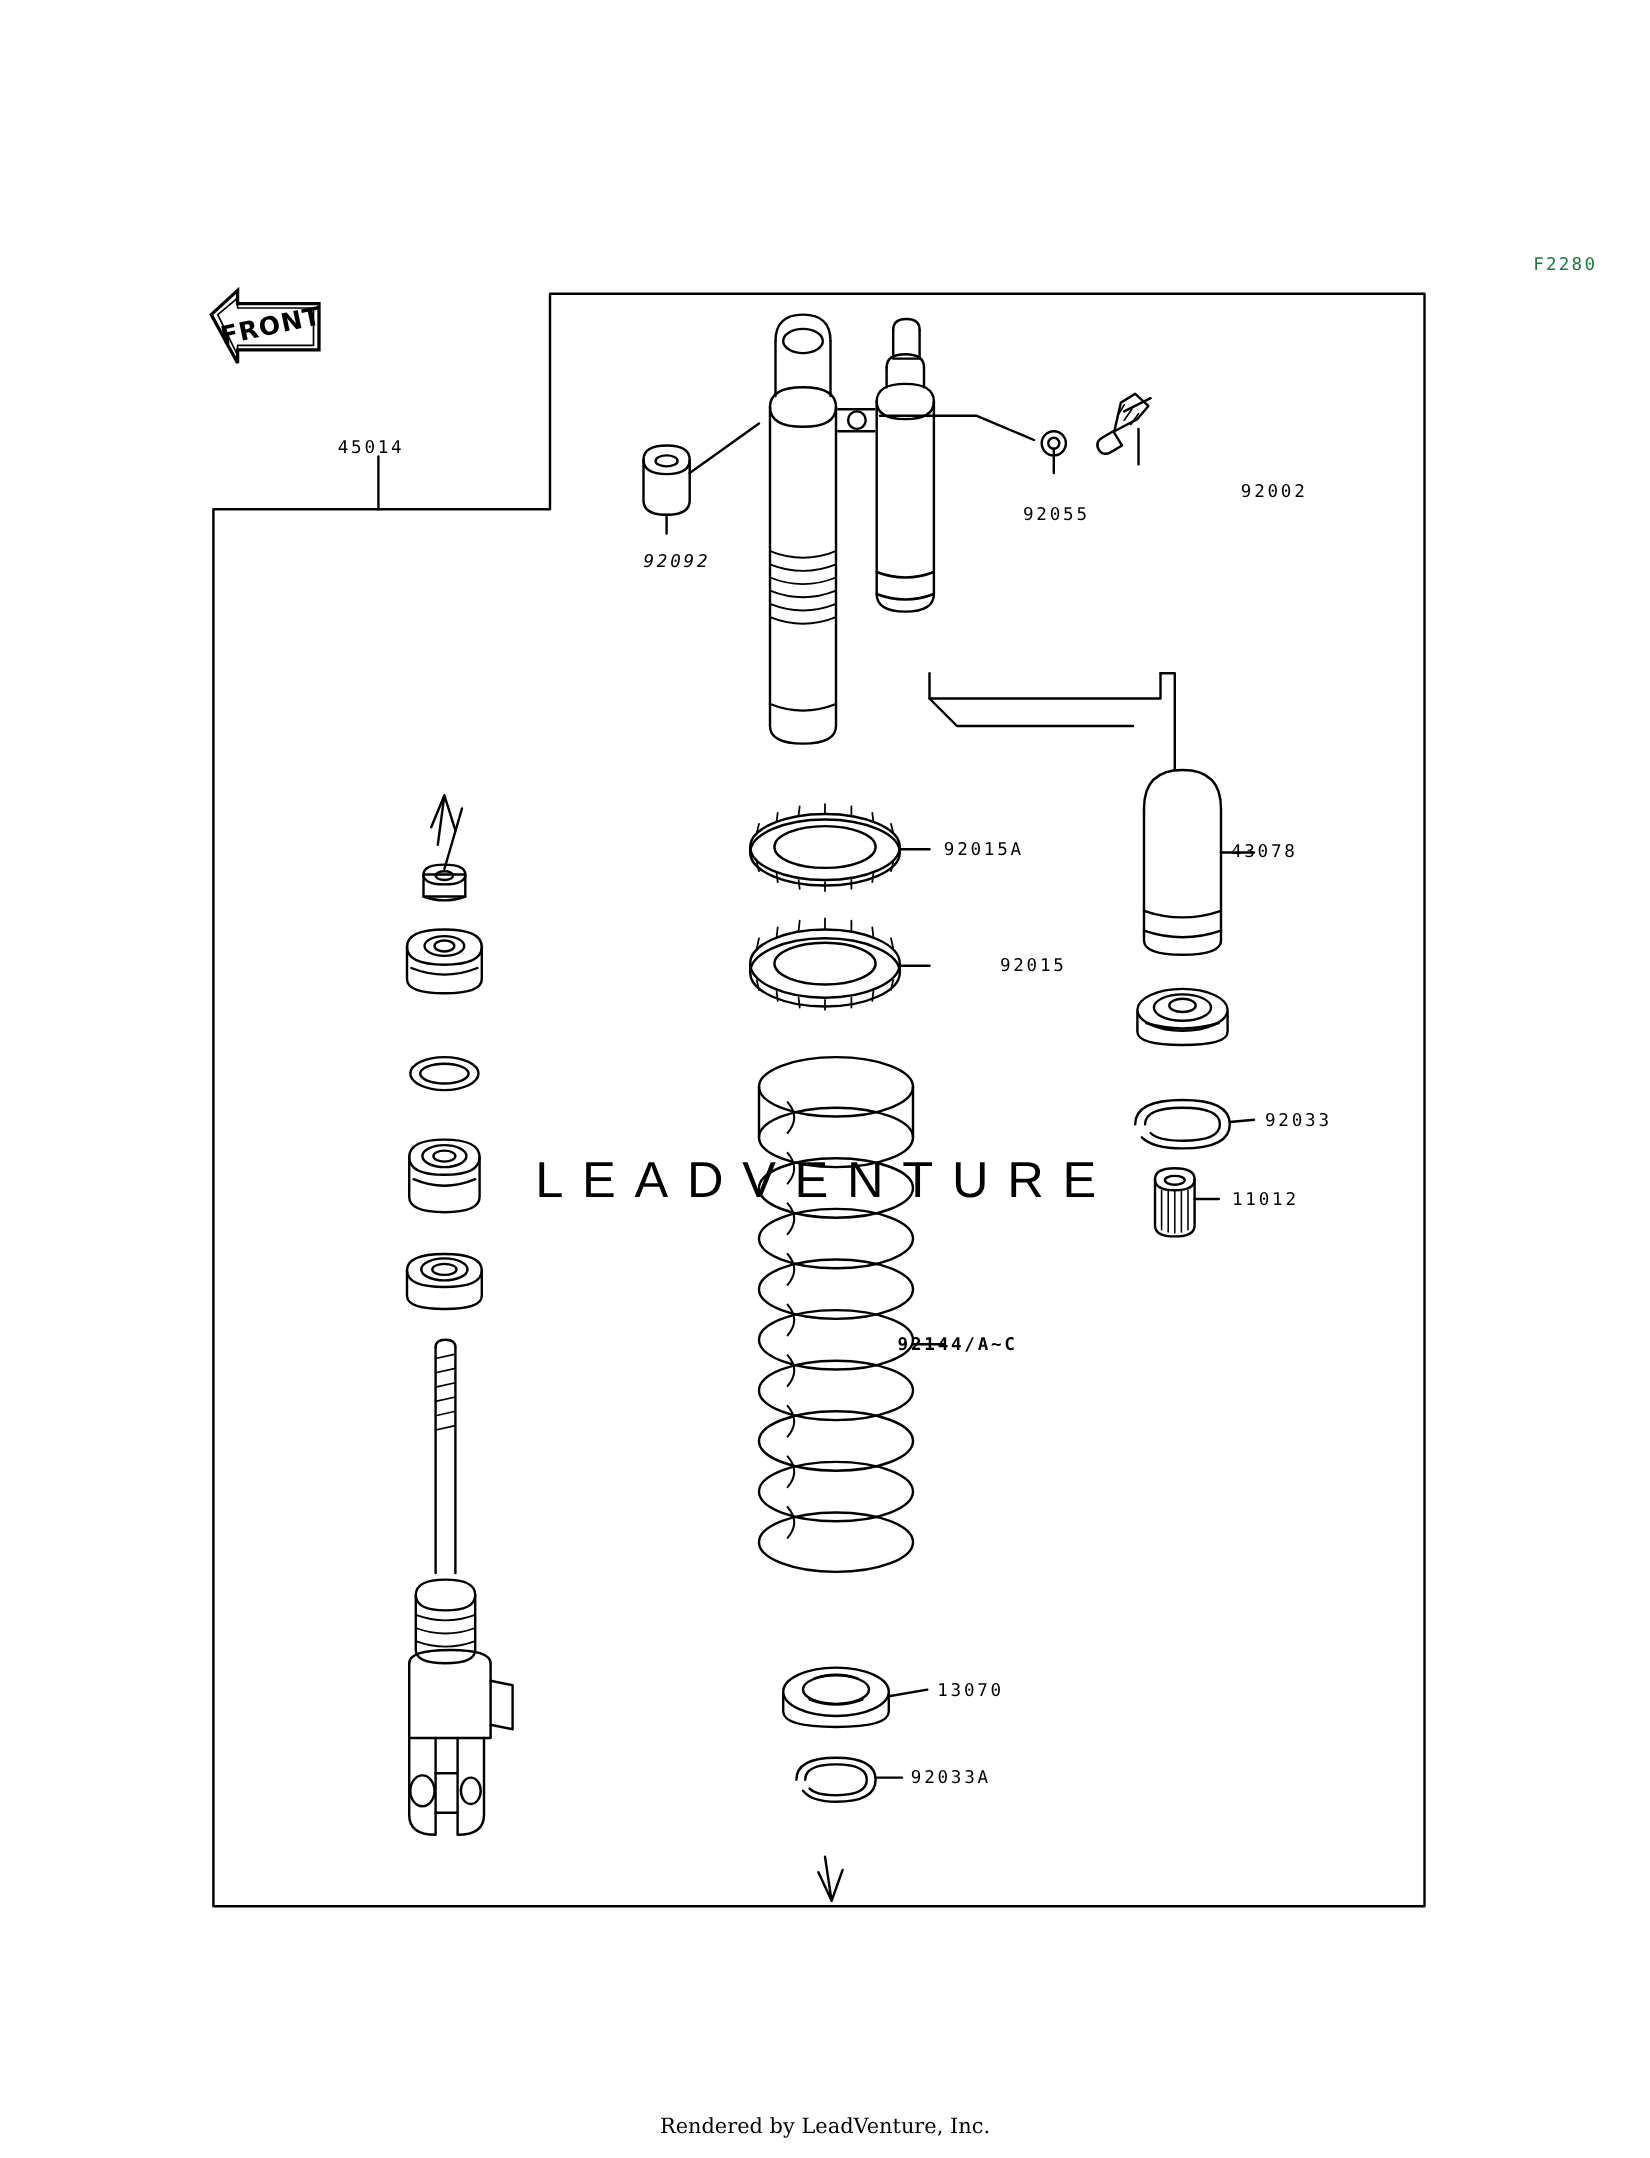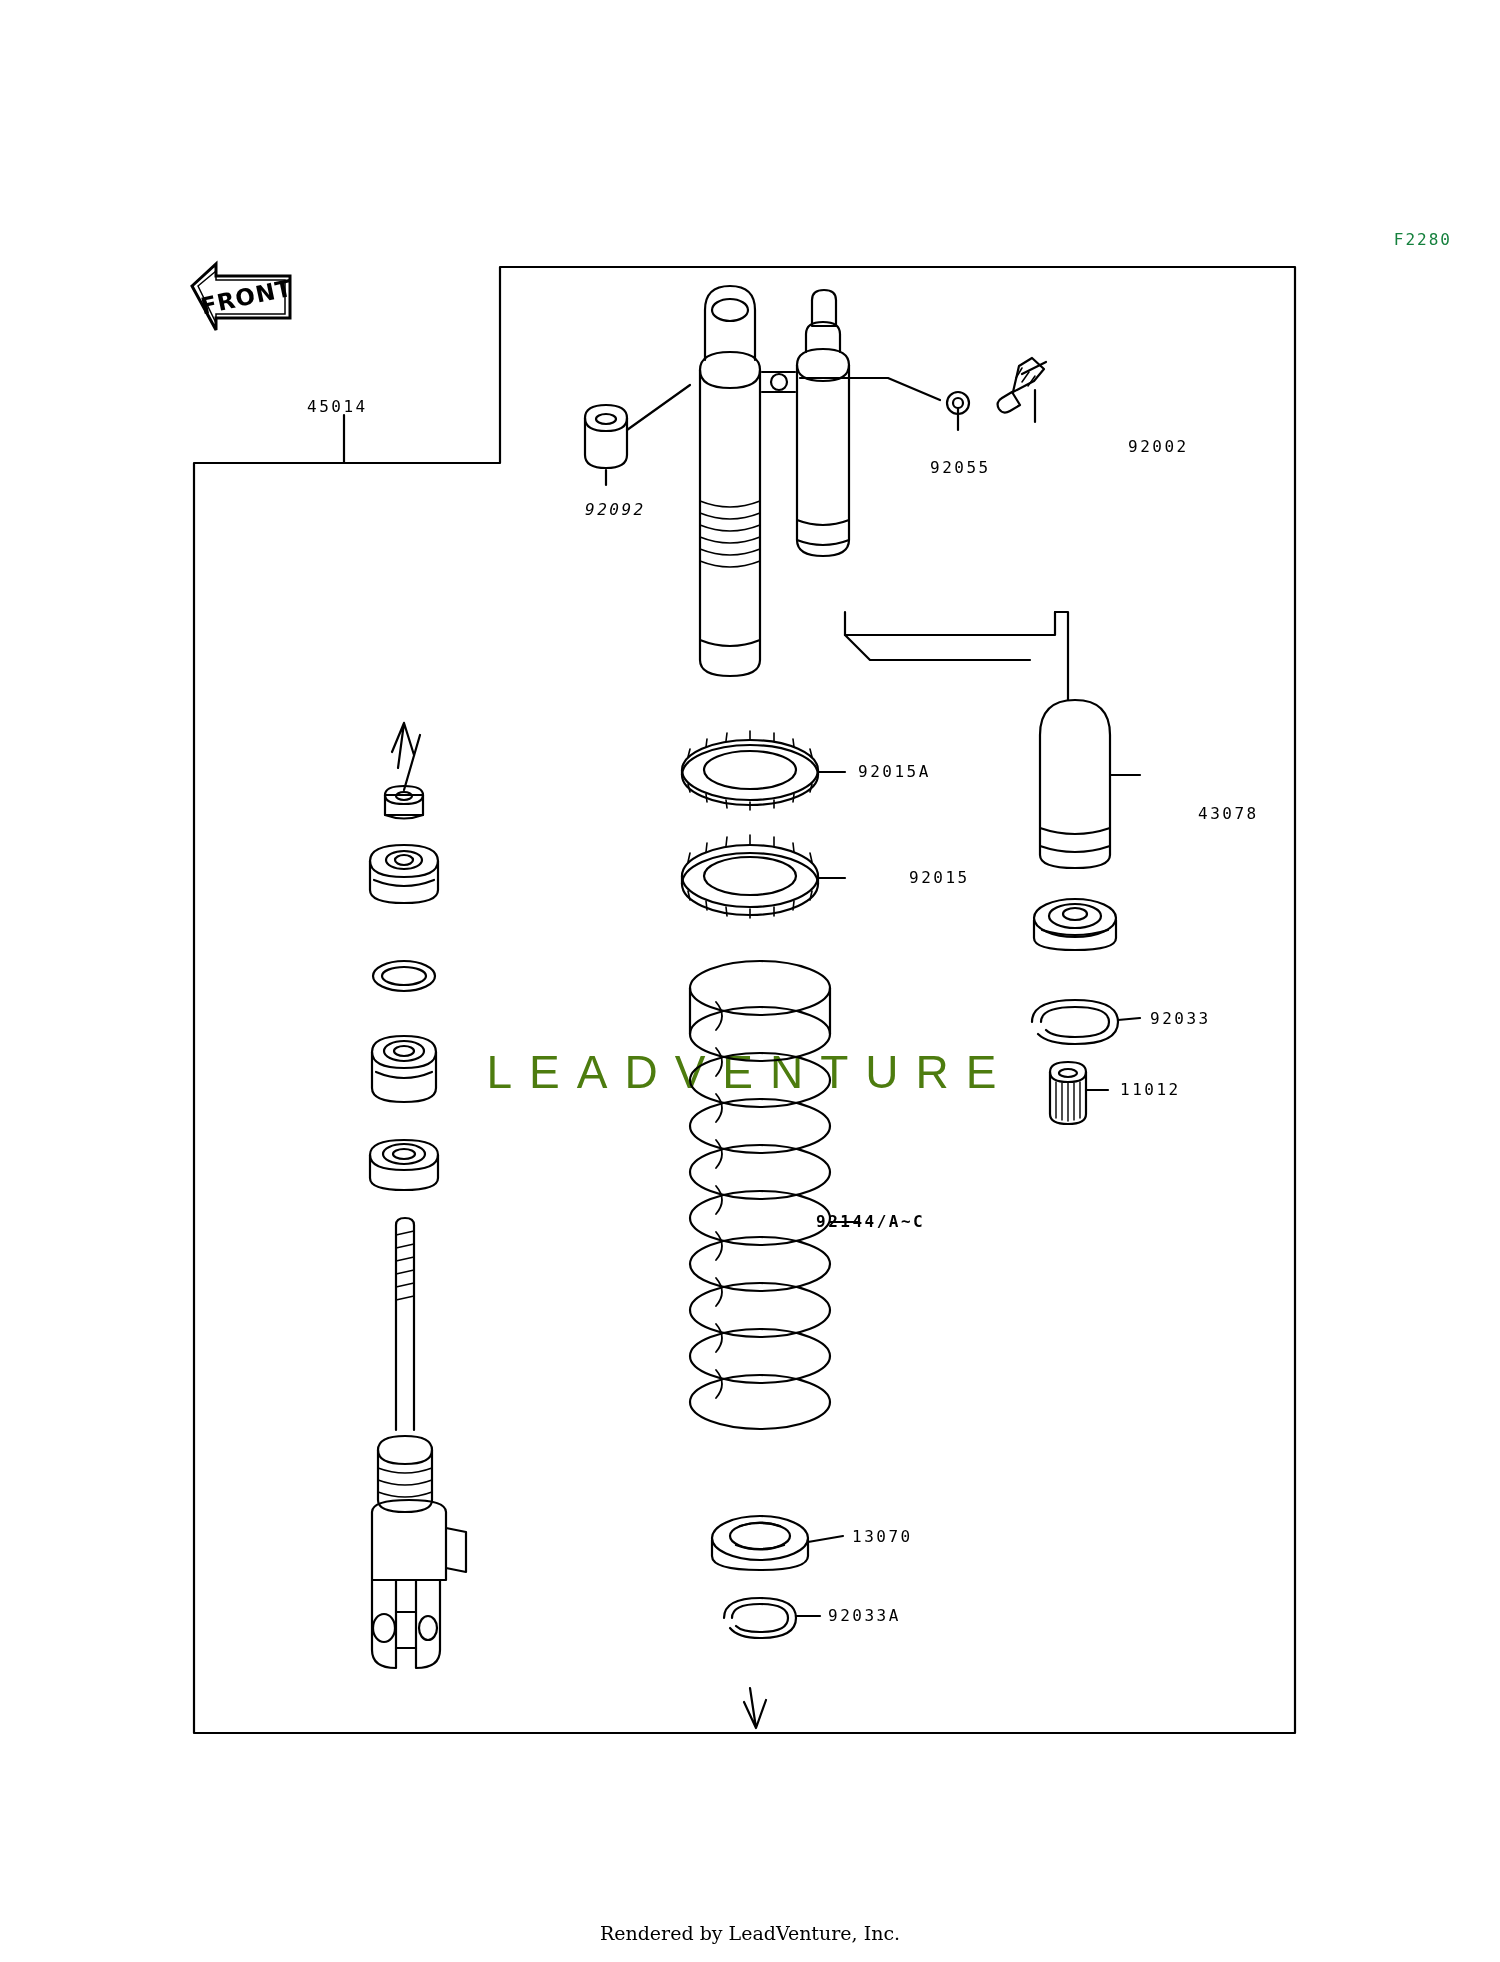--- a/index.html
+++ b/index.html
@@ -49,21 +49,21 @@
   }
   #watermark {
     position: absolute;
     left: 0;
     top: 1045px;
     width: 1500px;
     text-align: center;
     font-family: "Liberation Sans", sans-serif;
     font-size: 46px;
     letter-spacing: 17px;
-    color: #4d7c0f;
+    color: #000000;
     pointer-events: none;
     user-select: none;
   }
   #front-badge {
     position: absolute;
     left: 186px;
     top: 258px;
     width: 110px;
     height: 82px;
   }
@@ -298,21 +298,21 @@
 
     </g>
   </svg>
 
   <div class="code-label" style="left:307px; top:397px;">45014</div>
   <div class="code-label" style="left:585px; top:500px;font-style:italic;">92092</div>
   <div class="code-label" style="left:930px; top:458px;">92055</div>
   <div class="code-label" style="left:1128px; top:437px;">92002</div>
   <div class="code-label" style="left:858px; top:762px;">92015A</div>
   <div class="code-label" style="left:909px; top:868px;">92015</div>
-  <div class="code-label" style="left:1198px; top:764px;margin-top:40px;">43078</div>
+  <div class="code-label" style="left:1119px; top:764px;">43078</div>
   <div class="code-label" style="left:1150px; top:1009px;">92033</div>
   <div class="code-label" style="left:1120px; top:1080px;text-align:right;">11012</div>
   <div class="code-label" style="left:816px; top:1212px;font-weight:bold;">92144/A~C</div>
   <div class="code-label" style="left:852px; top:1527px;">13070</div>
   <div class="code-label" style="left:828px; top:1606px;">92033A</div>
 
   <div id="footer-credit">Rendered by LeadVenture, Inc.</div>
 
 </div>
 

